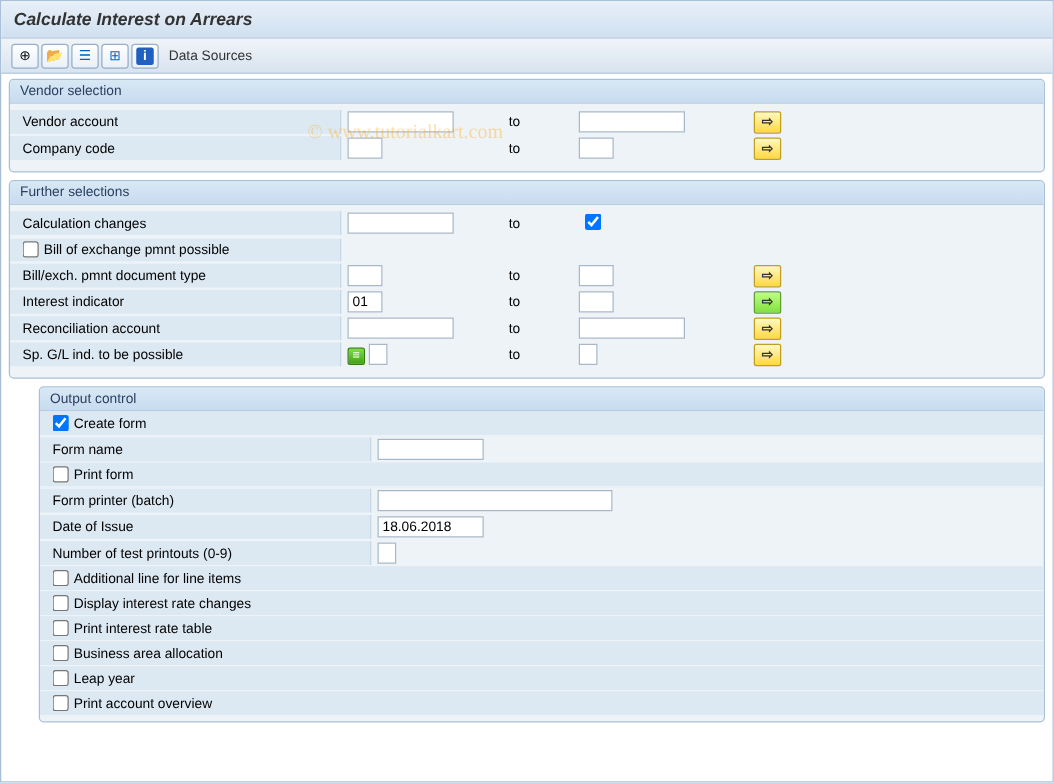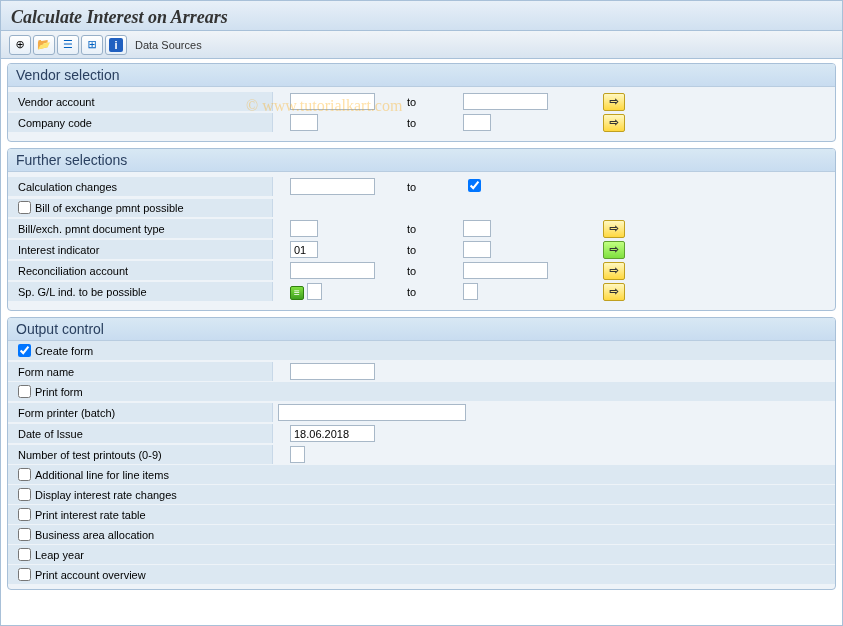--- a/index.html
+++ b/index.html
@@ -1,35 +1,35 @@
 <!DOCTYPE html>
 <html><head>
   <meta charset="utf-8">
   <style>
     * { box-sizing: border-box; margin: 0; padding: 0; font-family: Arial, sans-serif; font-size: 11px; }
     body { background: #fff; width: 843px; height: 626px; overflow: hidden; border: 1px solid #a8c0d8; }
     
     .title-bar { background: linear-gradient(to bottom, #e8f0f8 0%, #d0e0f0 100%); height: 30px; padding: 6px 10px; border-bottom: 1px solid #a8c0d8; }
-    .title-bar h1 { font-size: 18px; font-style: italic; font-weight: bold; color: #333; font-family: Liberation Serif, serif; }
+    .title-bar h1 { font-size: 14px; font-style: italic; font-weight: bold; color: #333; }
     
     .toolbar { background: linear-gradient(to bottom, #f0f4f8 0%, #d8e4f0 100%); height: 28px; padding: 3px 8px; border-bottom: 1px solid #a8c0d8; display: flex; align-items: center; gap: 2px; }
     .toolbar-btn { width: 22px; height: 20px; border: 1px solid #98b0c8; border-radius: 3px; background: linear-gradient(to bottom, #fff, #e8f0f8); cursor: pointer; display: inline-flex; align-items: center; justify-content: center; font-size: 11px; }
     .toolbar-text { margin-left: 6px; color: #333; }
     
     .watermark { position: absolute; top: 38px; left: 245px; font-size: 16px; color: rgba(255,165,0,0.35); font-family: Georgia, serif; pointer-events: none; }
     
     .content { padding: 4px 6px; position: relative; }
     
     .group { border: 1px solid #a8c0d8; border-radius: 4px; margin-bottom: 6px; background: #eef3f8; padding-bottom: 4px; overflow: hidden; }
-    .group-title { background: linear-gradient(to bottom, #d8e8f4, #c8dcf0); padding: 3px 8px; font-size: 14px; color: #2a4060; border-bottom: 1px solid #b8cce0; }
+    .group-title { background: linear-gradient(to bottom, #d8e8f4, #c8dcf0); padding: 3px 8px; font-size: 11px; color: #2a4060; border-bottom: 1px solid #b8cce0; }
     .group-body { padding: 4px 0; }
     
     .row { display: flex; align-items: center; height: 21px; }
     .label-cell { width: 265px; padding-left: 10px; background: #dce8f2; height: 19px; display: flex; align-items: center; border-right: 1px solid #c8d8e8; }
-    .input-cell1 { width: 130px; padding-left: 17px; }
+    .input-cell1 { width: 130px; padding-left: 5px; }
     .to-cell { width: 60px; text-align: left; padding-left: 4px; }
     .input-cell2 { width: 130px; }
     .btn-cell { width: 40px; padding-left: 10px; }
     
     .label-check { padding-left: 10px; background: #dce8f2; height: 18px; display: flex; align-items: center; flex: 0 0 265px; border-right: 1px solid #c8d8e8; }
     .label-check input { margin-right: 4px; }
     .inline-check { padding-left: 5px; }
     
     input[type="text"] { border: 1px solid #a8b8c8; height: 17px; padding: 0 3px; background: #fff; }
     .w80 { width: 85px; }
@@ -149,21 +149,21 @@
         <div class="input-cell1"><span class="green-ind"></span><input type="text" class="w15" value="" style=""></div>
         <div class="to-cell">to</div>
         <div class="input-cell2"><input type="text" class="w15" value="" style=""></div>
         <div class="btn-cell"><button class="multi-btn">
               <span>⇨</span>
             </button></div>
       </div>
     </div>
   </div>
 
-  <div class="group" style="margin-bottom:0;">
+  <div class="group" style="margin-bottom:0;margin-left:24px;">
     <div class="group-title">Output control</div>
     <div class="group-body" style="padding:0;">
       <div class="check-row">
         <input type="checkbox" checked="" style="">
         <span>Create form</span>
       </div>
       <div class="row">
         <div class="label-cell">Form name</div>
         <div class="input-cell1"><input type="text" class="w80" value="" style=""></div>
       </div>

